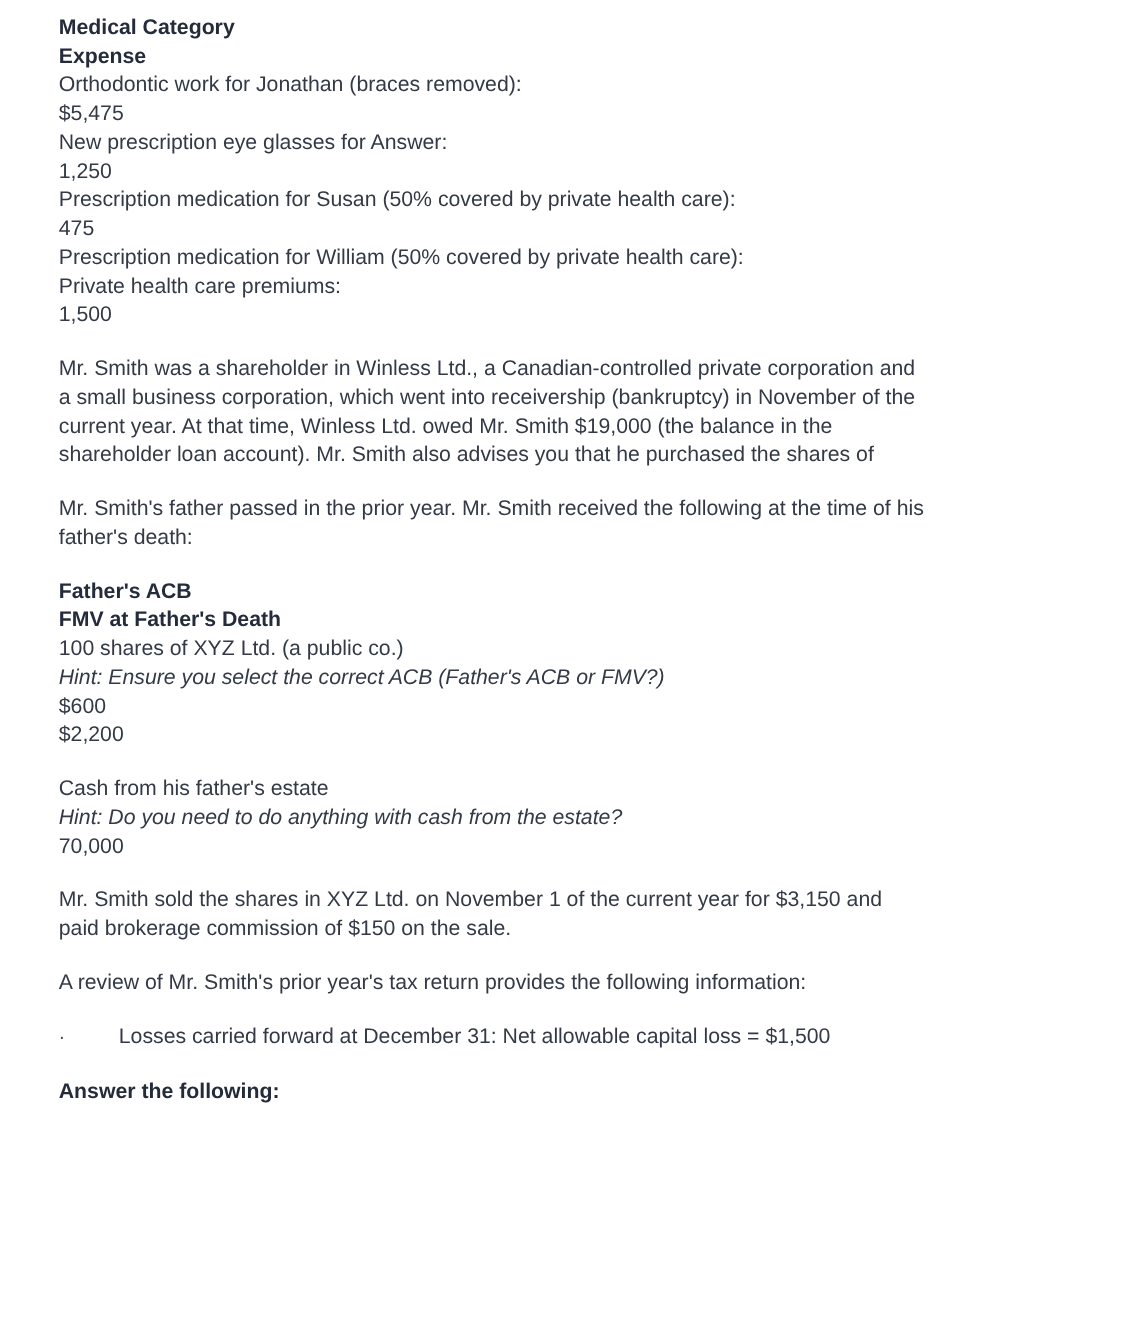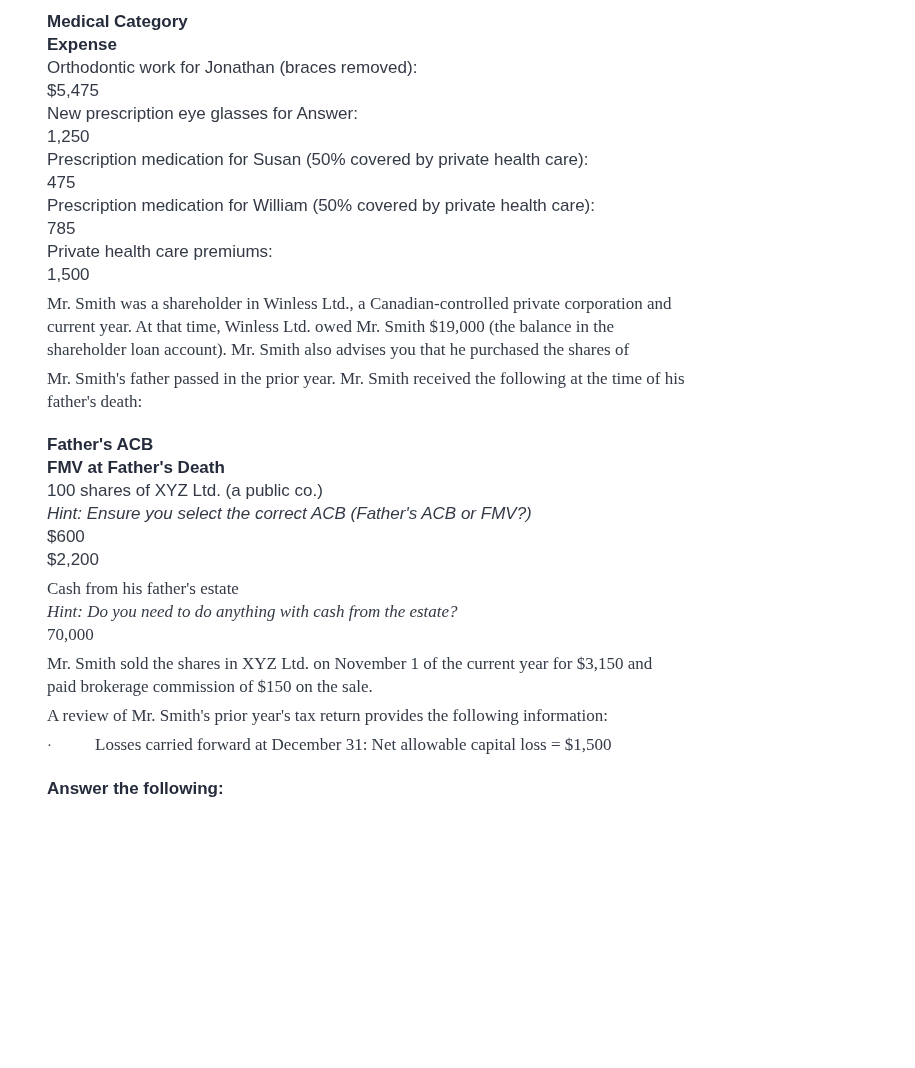--- a/index.html
+++ b/index.html
@@ -26,21 +26,21 @@
   .line {
     white-space: nowrap;
   }
   .bold {
     font-weight: bold;
     color: #242b3a;
   }
   .italic {
     font-style: italic;
   }
-  .mt-1 { margin-top: 6px; font-family: Liberation Serif, serif; }
+  .mt-1 { margin-top: 20px; }
   .mt-2 { margin-top: 20px; }
   .bullet-row {
     display: flex;
     align-items: baseline;
   }
   .bullet-marker {
     flex: 0 0 48px;
     font-size: 15px;
   }
 </style>
@@ -52,26 +52,26 @@
   <div class="line bold">Medical Category</div>
   <div class="line bold">Expense</div>
 
   <div class="line">Orthodontic work for Jonathan (braces removed):</div>
   <div class="line">$5,475</div>
   <div class="line">New prescription eye glasses for Answer:</div>
   <div class="line">1,250</div>
   <div class="line">Prescription medication for Susan (50% covered by private health care):</div>
   <div class="line">475</div>
   <div class="line">Prescription medication for William (50% covered by private health care):</div>
-  <div class="line">785</div>
   <div class="line">Private health care premiums:</div>
   <div class="line">1,500</div>
 
   <div class="mt-1">
     <div class="line">Mr. Smith was a shareholder in Winless Ltd., a Canadian-controlled private corporation and</div>
+    <div class="line">a small business corporation, which went into receivership (bankruptcy) in November of the</div>
     <div class="line">current year. At that time, Winless Ltd. owed Mr. Smith $19,000 (the balance in the</div>
     <div class="line">shareholder loan account). Mr. Smith also advises you that he purchased the shares of</div>
   </div>
 
   <div class="mt-1">
     <div class="line">Mr. Smith's father passed in the prior year. Mr. Smith received the following at the time of his</div>
     <div class="line">father's death:</div>
   </div>
 
   <div class="mt-2">

